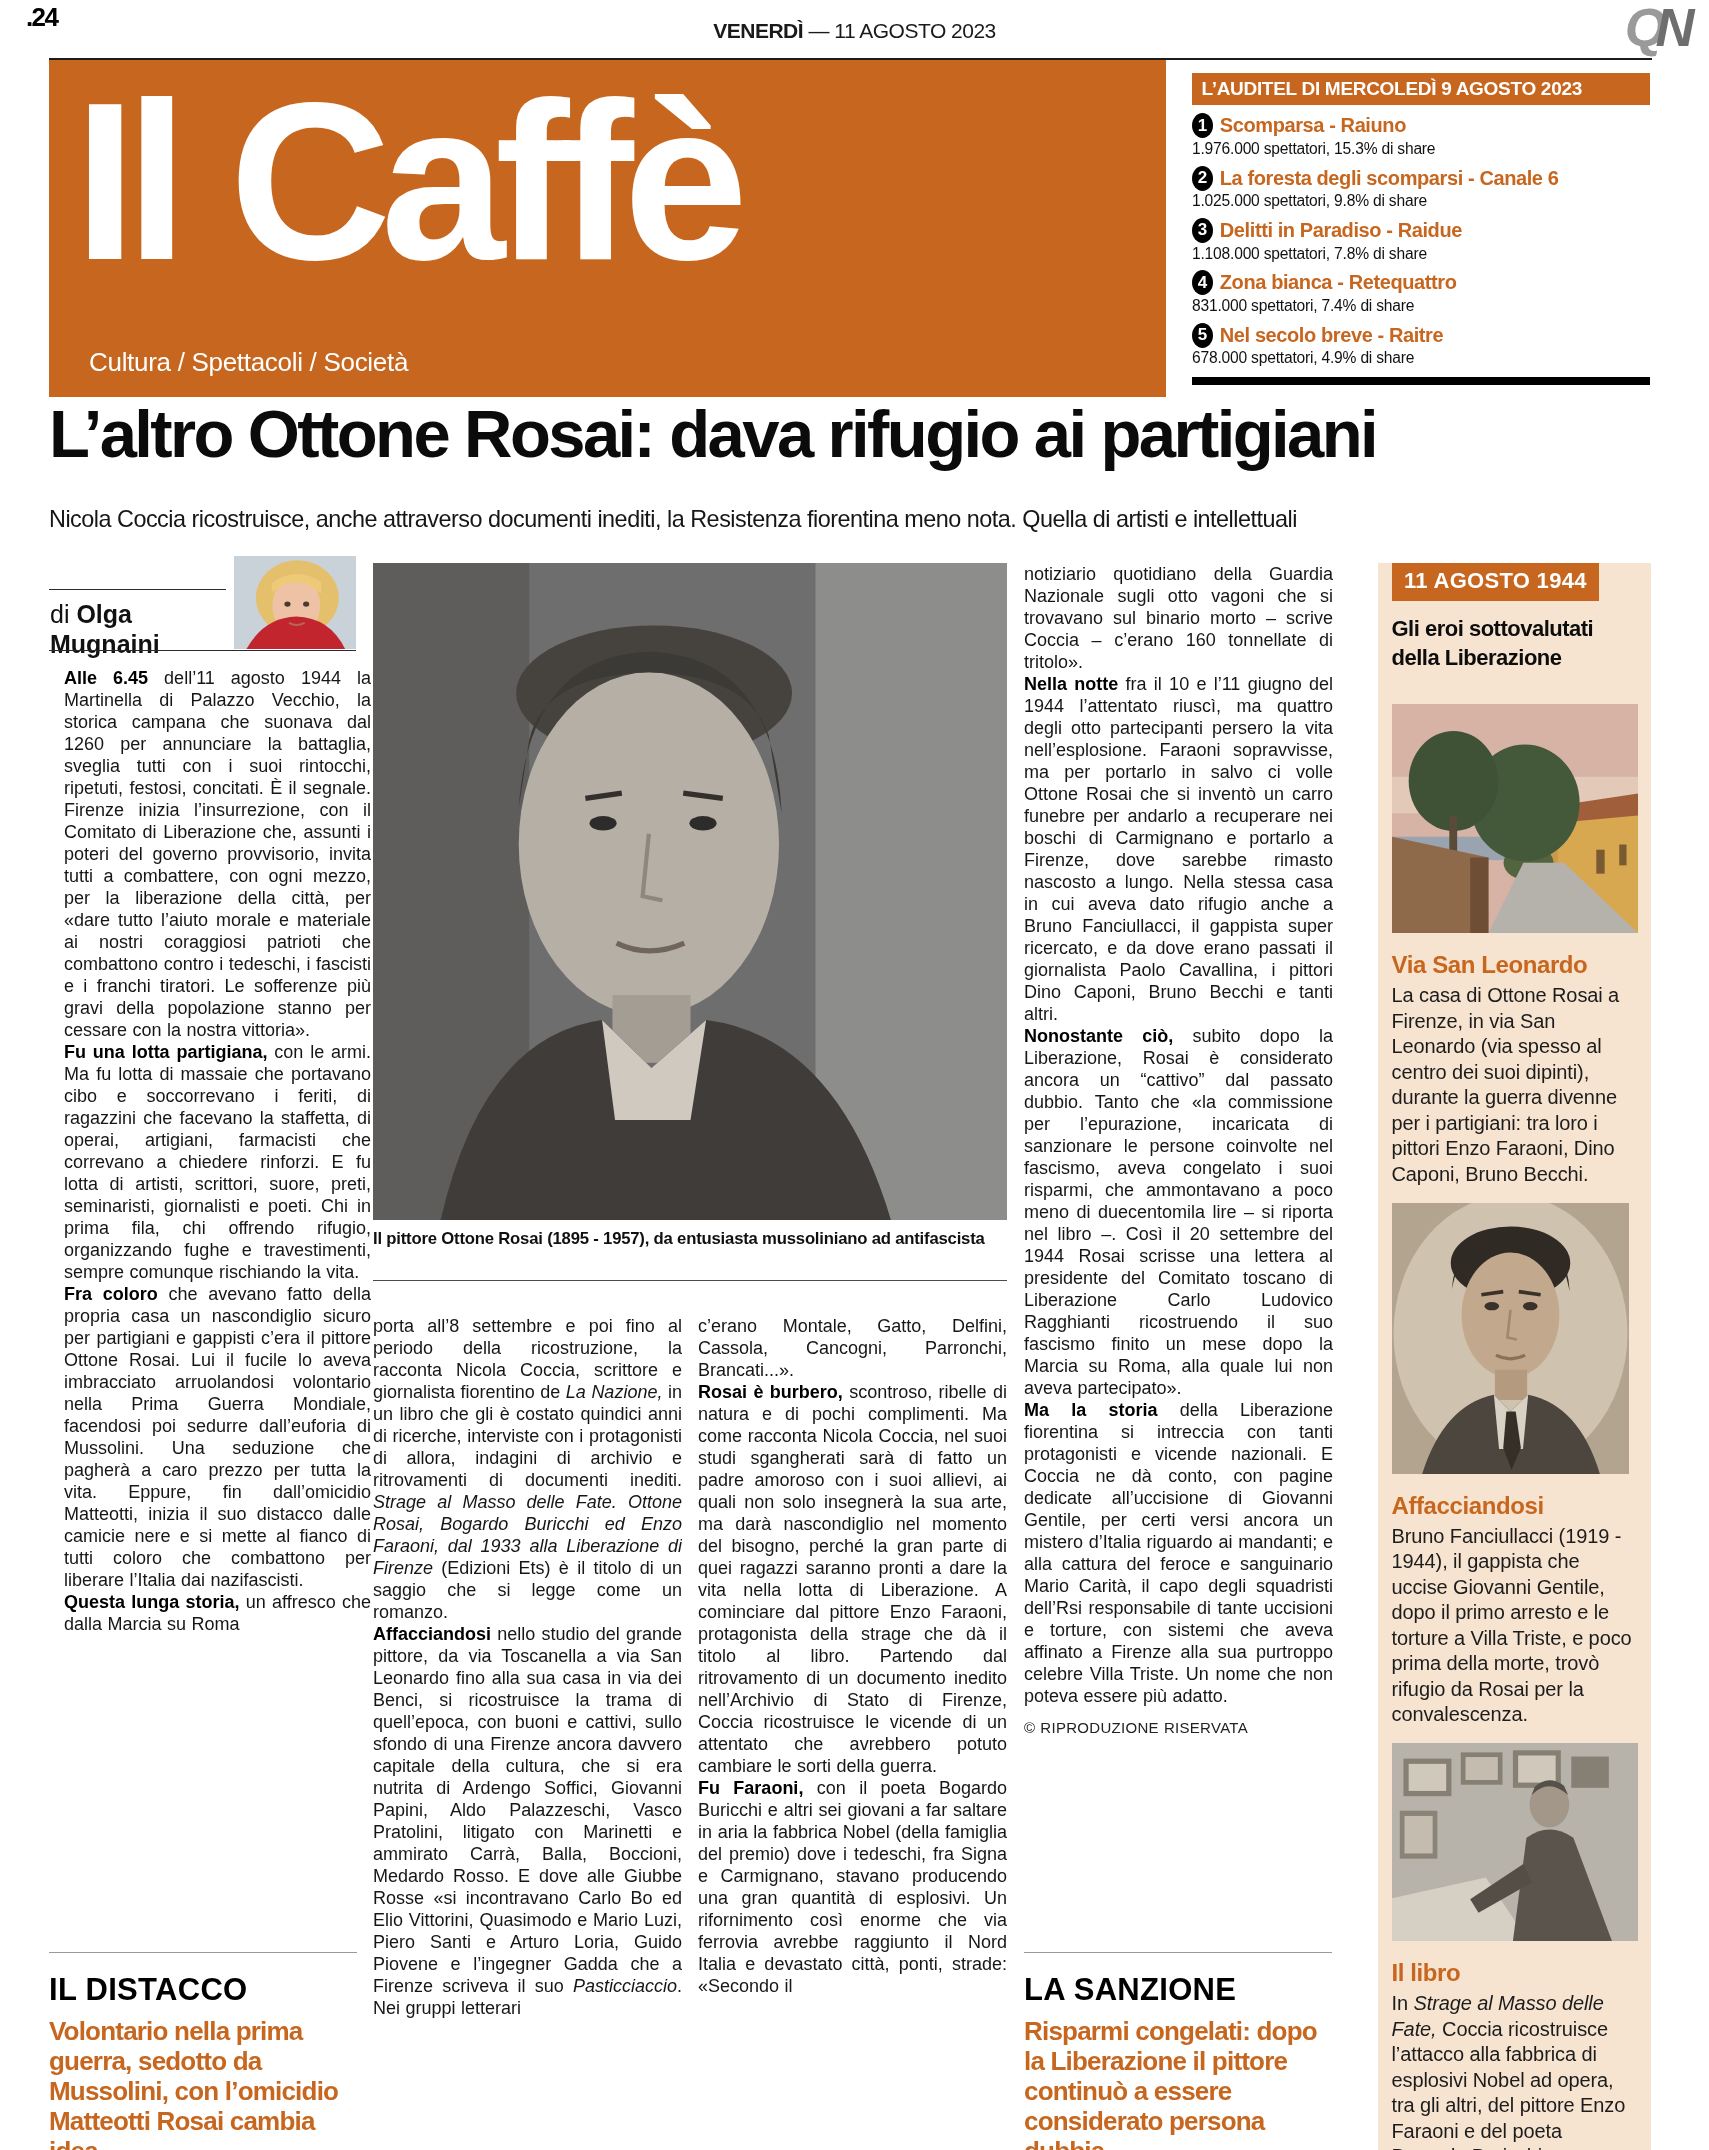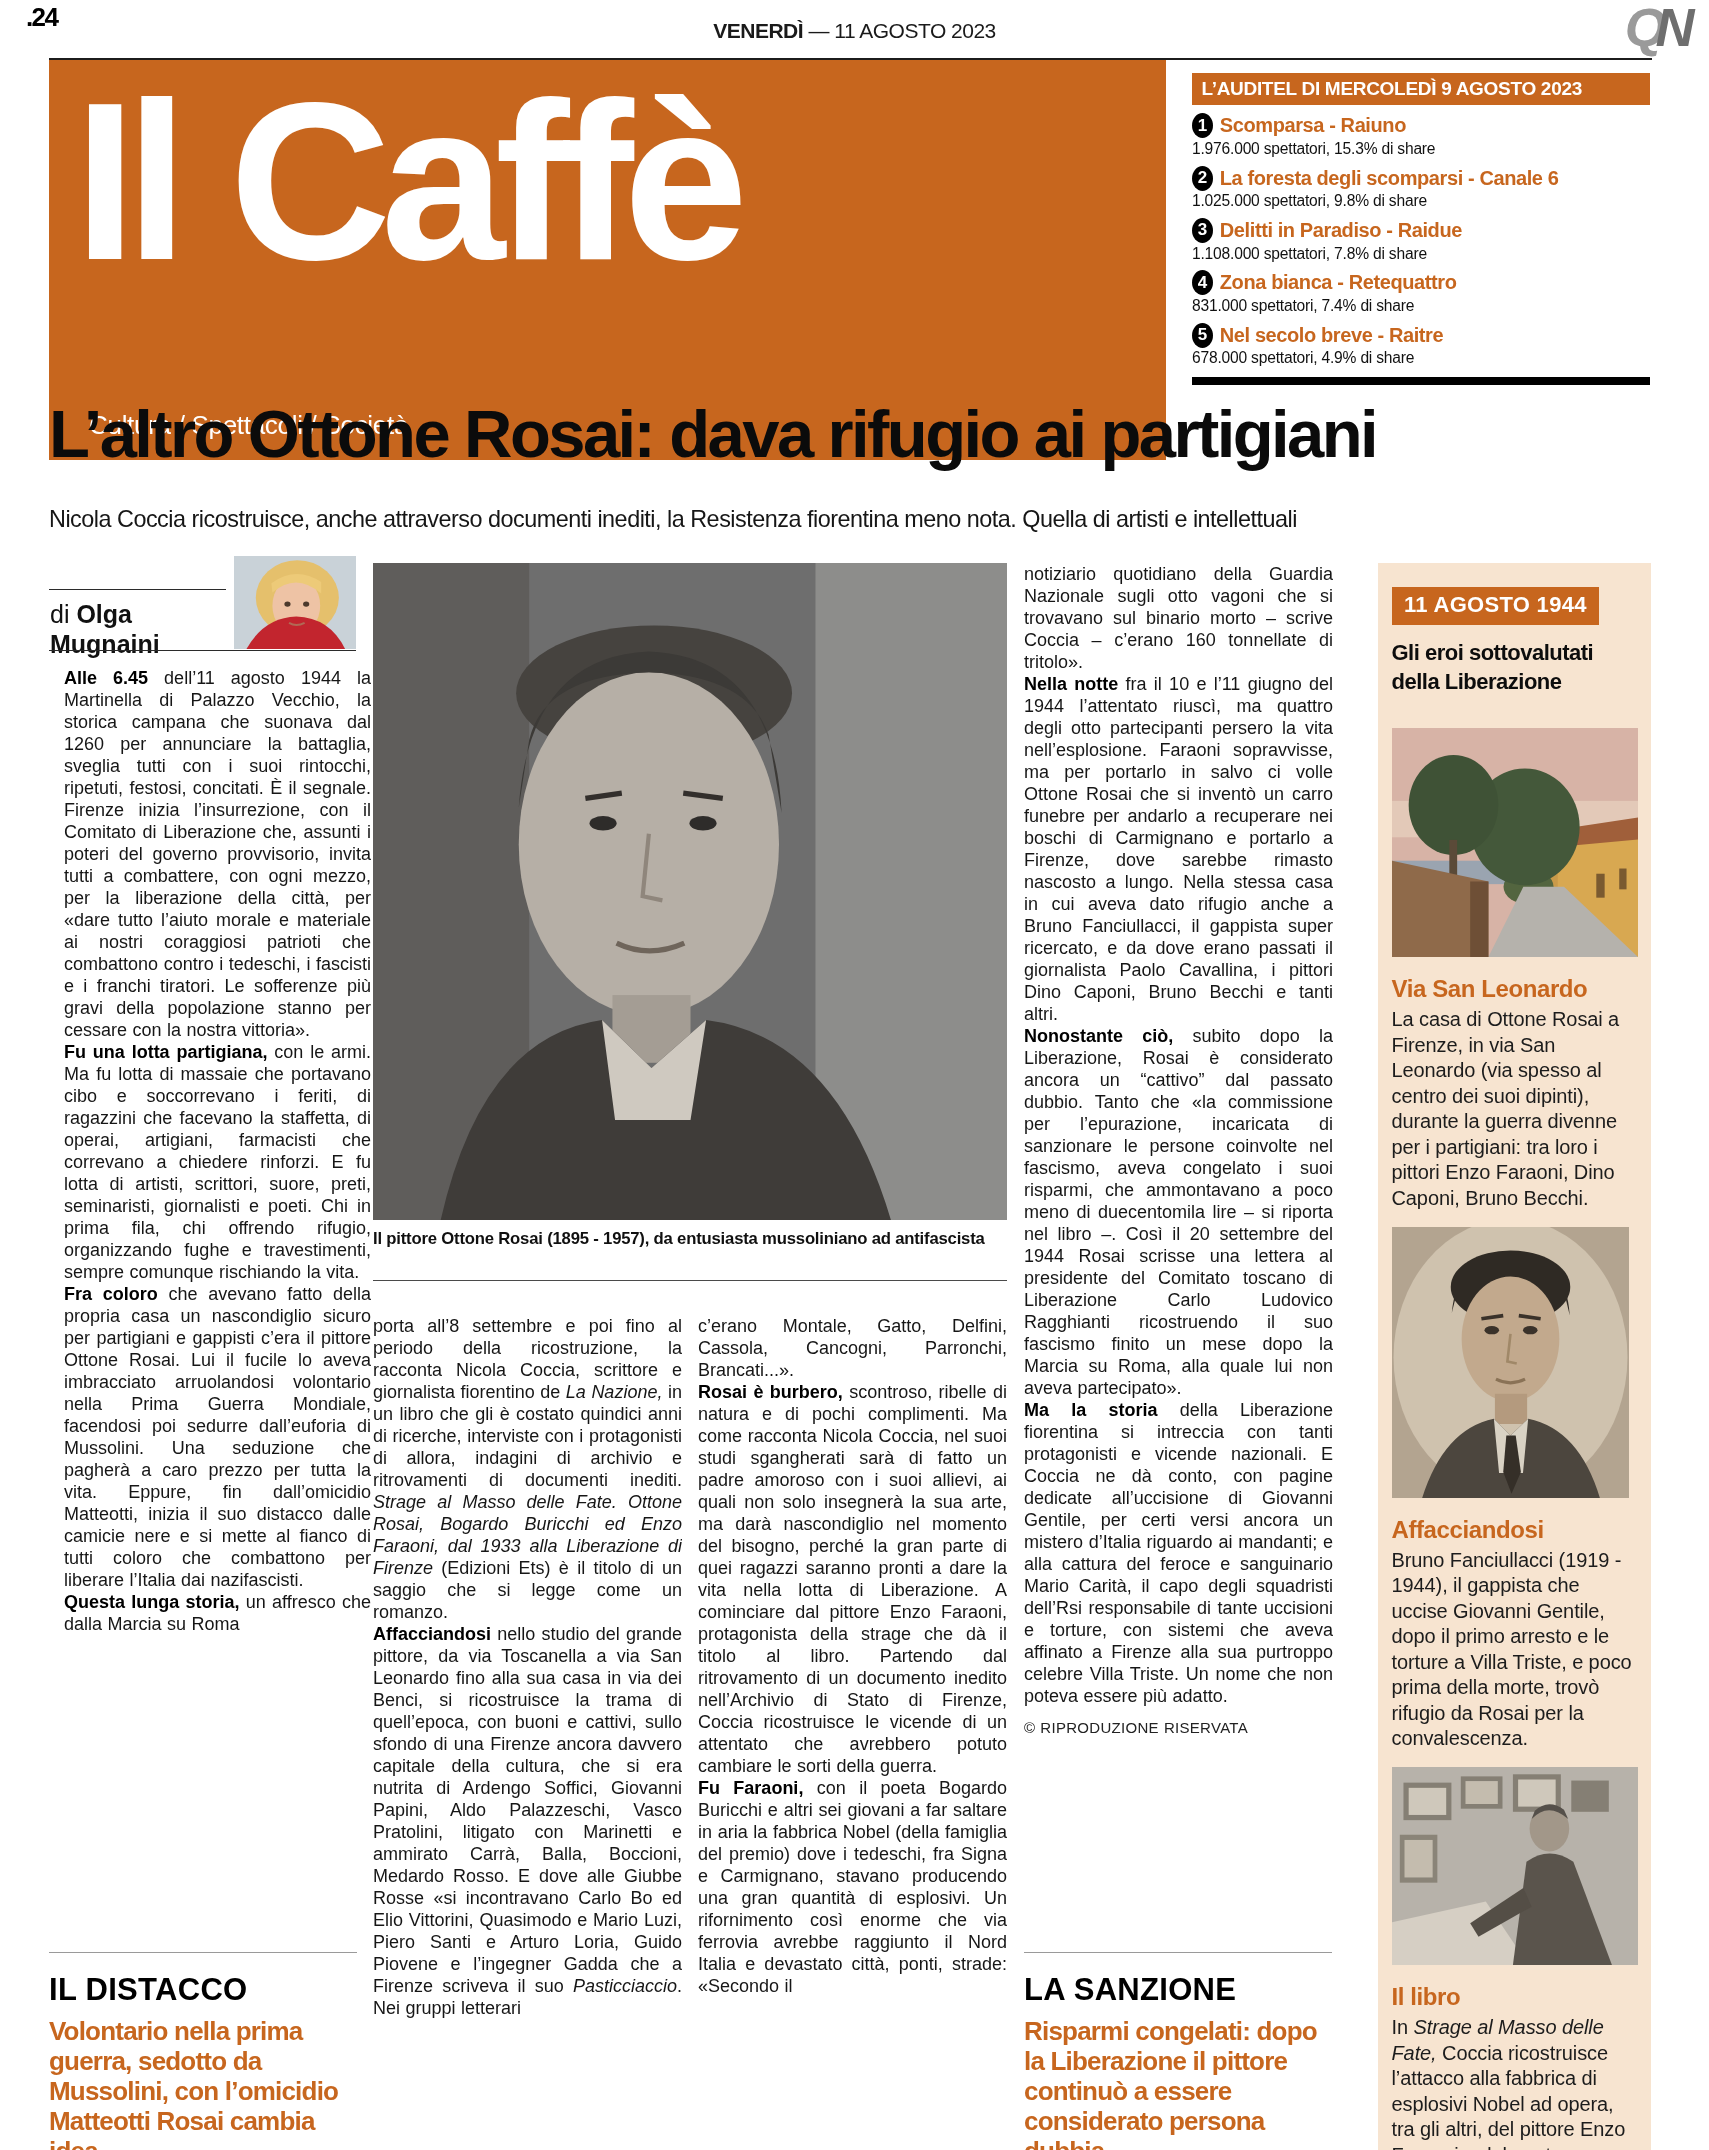--- a/index.html
+++ b/index.html
@@ -14,21 +14,21 @@
   
   .pagenum{position:absolute;left:26px;top:2.1px;font-size:26px;font-weight:bold;letter-spacing:-1.6px;color:#000;}
   .dateline{position:absolute;left:0;right:0;top:19px;text-align:center;font-size:21px;color:#1a1a1a;letter-spacing:-0.5px;}
   .dateline .day{font-weight:bold;}
   .qn-logo{position:absolute;right:14.6px;top:0px;font-size:54px;font-weight:900;font-style:italic;line-height:1;}
   .qn-logo .q{color:#9a9a9a;}
   .qn-logo .n{color:#6e6e6e;margin-left:-11.4px;}
   .top-rule{position:absolute;left:49px;right:57px;top:58px;border-top:2.1px solid #1c1c1c;}
 
   
-  .masthead{position:absolute;left:49px;top:60px;width:1117px;height:400px;background:var(--orange);}
+  .masthead{position:absolute;left:49px;top:60px;width:1117px;height:337px;background:var(--orange);}
   .masthead-title{position:absolute;left:25px;top:9.4px;font-size:224px;line-height:1;font-weight:bold;color:#fff;letter-spacing:-10.4px;white-space:nowrap;}
   .masthead-tagline{position:absolute;left:40px;bottom:19px;font-size:26px;color:#fff;letter-spacing:-0.3px;}
 
   
   .auditel{position:absolute;left:1192px;top:73px;width:458px;}
   .auditel-header{background:var(--orange);color:#fff;font-weight:bold;font-size:19px;padding:4.7px 9.4px 5.7px;letter-spacing:-0.3px;white-space:nowrap;}
   .aud-item{margin-top:7.8px;}
   .aud-row{display:flex;align-items:center;gap:6.8px;}
   .rank{flex:0 0 auto;display:inline-flex;align-items:center;justify-content:center;width:21px;height:25px;border-radius:50%;background:#000;color:#fff;font-size:17px;font-weight:bold;}
   .aud-title{font-size:20px;font-weight:bold;color:var(--orange);letter-spacing:-0.4px;white-space:nowrap;}
@@ -67,21 +67,21 @@
   
   .bottom-box{position:absolute;width:308px;}
   .box-distacco{left:49px;top:1952px;}
   .box-sanzione{left:1024px;top:1952px;}
   .box-rule{border-top:1.6px solid #9a9a9a;}
   .kicker{margin-top:19px;font-size:31px;font-weight:bold;color:#000;letter-spacing:0.3px;}
   .box-headline{margin-top:8.3px;font-size:26px;line-height:30px;font-weight:bold;color:var(--orange);letter-spacing:-0.8px;}
 
   
   .sidebar{position:absolute;left:1378px;top:563px;width:273px;height:1588px;background:var(--beige);padding:0 13.5px;overflow:hidden;}
-  .sb-badge{display:inline-block;margin-top:24px;background:var(--orange);color:#fff;font-size:22px;font-weight:bold;letter-spacing:0.3px;padding:5.2px 12.5px 6.8px;}
+  .sb-badge{display:inline-block;background:var(--orange);color:#fff;font-size:22px;font-weight:bold;letter-spacing:0.3px;padding:5.2px 12.5px 6.8px;}
   .sb-title{margin-top:13.5px;font-size:22px;line-height:29px;font-weight:bold;color:#0d0d0d;letter-spacing:-0.5px;}
   .sb-img{display:block;margin-top:15.6px;width:100%;}
   .sb-img svg{display:block;width:100%;height:100%;}
   .img-painting{height:229px;margin-top:32px;}
   .img-portrait{height:271px;width:237px;}
   .img-studio{height:198px;}
   .sb-head{margin-top:17.7px;font-size:24px;font-weight:bold;color:var(--orange);letter-spacing:-0.4px;}
   .sb-text{margin-top:4.2px;font-size:20px;line-height:25.5px;color:#1c1c1c;letter-spacing:-0.1px;}
 </style>
 </head>

